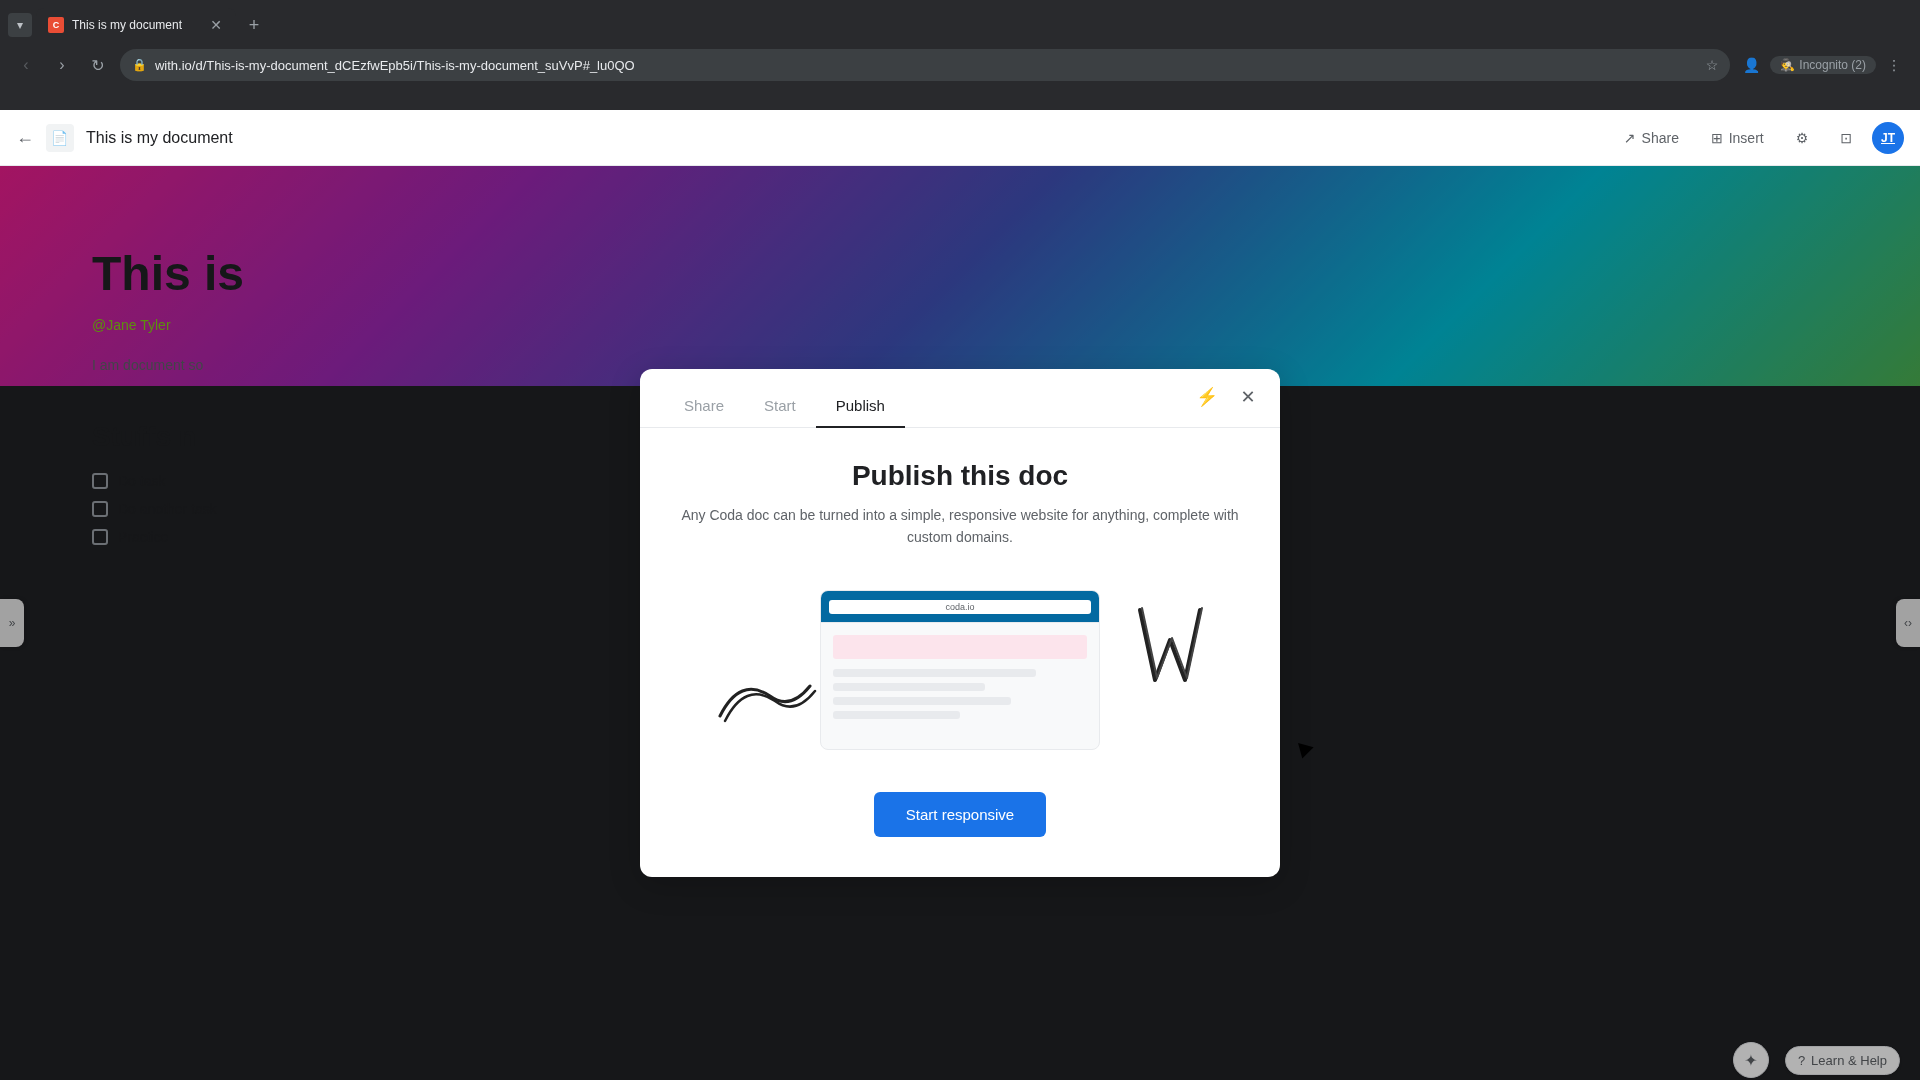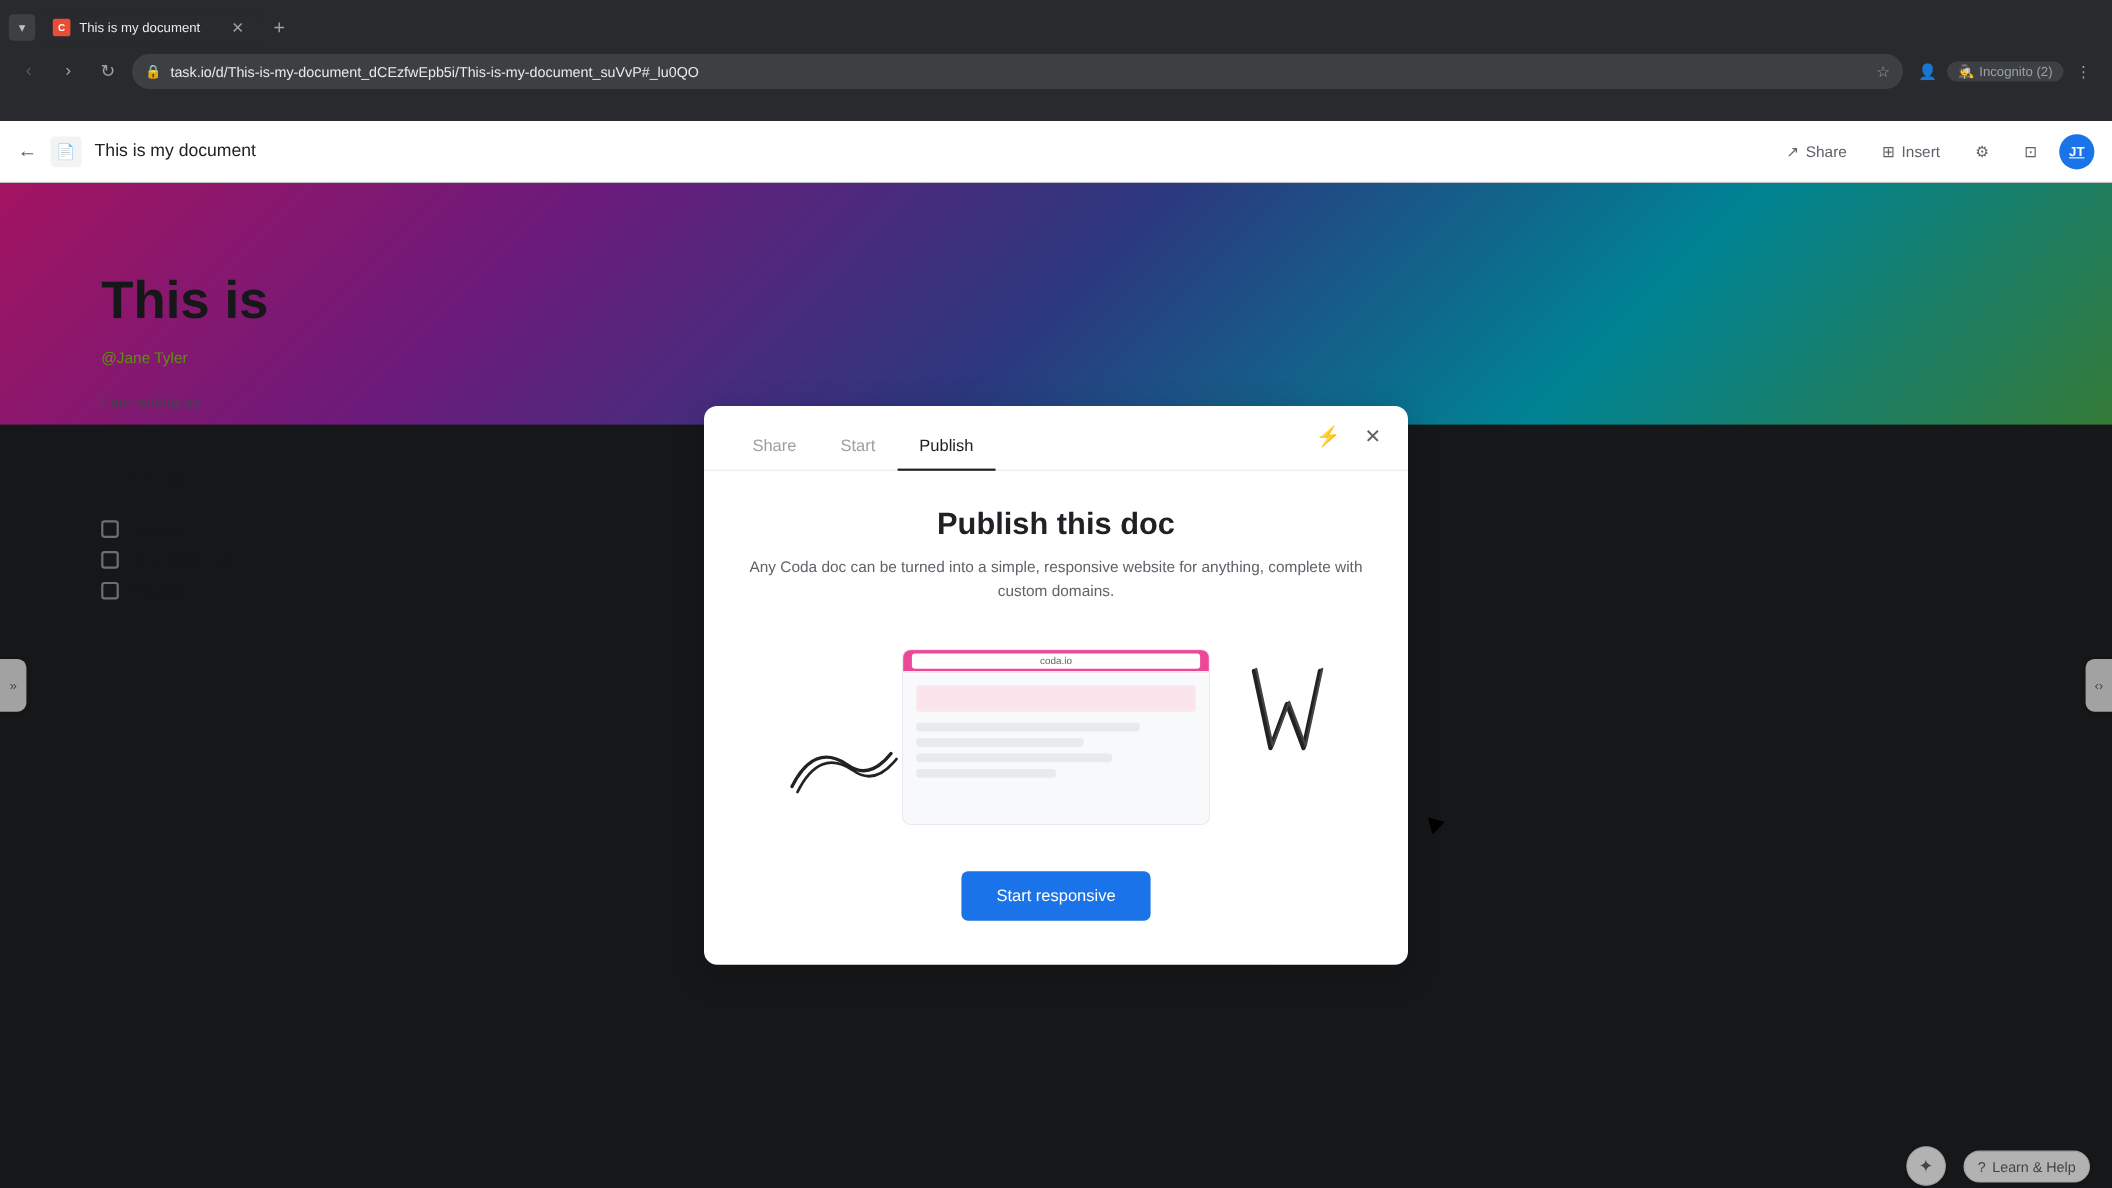--- a/index.html
+++ b/index.html
@@ -77,21 +77,21 @@
     .modal-settings { position: absolute; right: 56px; top: 12px; width: 32px; height: 32px; border-radius: 50%; display: flex; align-items: center; justify-content: center; cursor: pointer; color: #5f6368; font-size: 18px; }
 
     
     .modal-body { padding: 32px 40px 40px; text-align: center; }
     .modal-title { font-size: 28px; font-weight: 700; color: #202124; margin-bottom: 12px; }
     .modal-desc { font-size: 14px; color: #5f6368; line-height: 1.6; margin-bottom: 32px; }
 
     
     .illustration { width: 100%; height: 180px; position: relative; margin-bottom: 32px; display: flex; align-items: center; justify-content: center; }
     .illustration-browser { width: 280px; height: 160px; background: #f8f9fa; border: 1px solid #e8eaed; border-radius: 8px; position: relative; overflow: hidden; }
-    .browser-bar { background: #ec4899; height: 20px; border-bottom: 1px solid #e8eaed; display: flex; align-items: center; padding: 0 8px; }
+    .browser-bar { background: #0369a1; height: 32px; border-bottom: 1px solid #e8eaed; display: flex; align-items: center; padding: 0 8px; }
     .browser-url { background: #fff; border-radius: 3px; font-size: 9px; color: #5f6368; padding: 2px 6px; flex: 1; }
     .browser-content { padding: 12px; }
     .browser-highlight { background: #fce4ec; height: 24px; border-radius: 3px; margin-bottom: 10px; }
     .browser-line { background: #e8eaed; height: 8px; border-radius: 3px; margin-bottom: 6px; }
     .browser-line.w80 { width: 80%; }
     .browser-line.w60 { width: 60%; }
     .browser-line.w70 { width: 70%; }
     .browser-line.w50 { width: 50%; }
 
     
@@ -117,21 +117,21 @@
       <span class="tab-close">✕</span>
     </div>
     <div class="new-tab">+</div>
   </div>
   <div class="nav-bar">
     <div class="nav-btn disabled">‹</div>
     <div class="nav-btn">›</div>
     <div class="nav-btn">↻</div>
     <div class="address-bar">
       <span class="address-lock">🔒</span>
-      <span class="address-text">task.io/d/This-is-my-document_dCEzfwEpb5i/This-is-my-document_suVvP#_lu0QO</span>
+      <span class="address-text">with.io/d/This-is-my-document_dCEzfwEpb5i/This-is-my-document_suVvP#_lu0QO</span>
       <span class="address-star">☆</span>
     </div>
     <div class="nav-actions">
       <div class="nav-action-btn">👤</div>
       <div class="incognito-badge">
         <span>🕵</span>
         <span>Incognito (2)</span>
       </div>
       <div class="nav-action-btn">⋮</div>
     </div>
@@ -165,21 +165,21 @@
 
   <div class="content-area">
 
     <div class="doc-background"></div>
 
     <div class="sidebar-toggle">»</div>
 
     <div class="doc-content">
       <h1 class="doc-title">This is</h1>
       <div class="doc-author">@Jane Tyler</div>
-      <p class="doc-body">I am writing so</p>
+      <p class="doc-body">I am document so</p>
       <h2 class="doc-section-title">Stuffs n</h2>
       <div class="checklist">
         <div class="checklist-item">
           <div class="checkbox"></div>
           <span class="checklist-label">Do task</span>
         </div>
         <div class="checklist-item">
           <div class="checkbox"></div>
           <span class="checklist-label">Do another task</span>
         </div>

